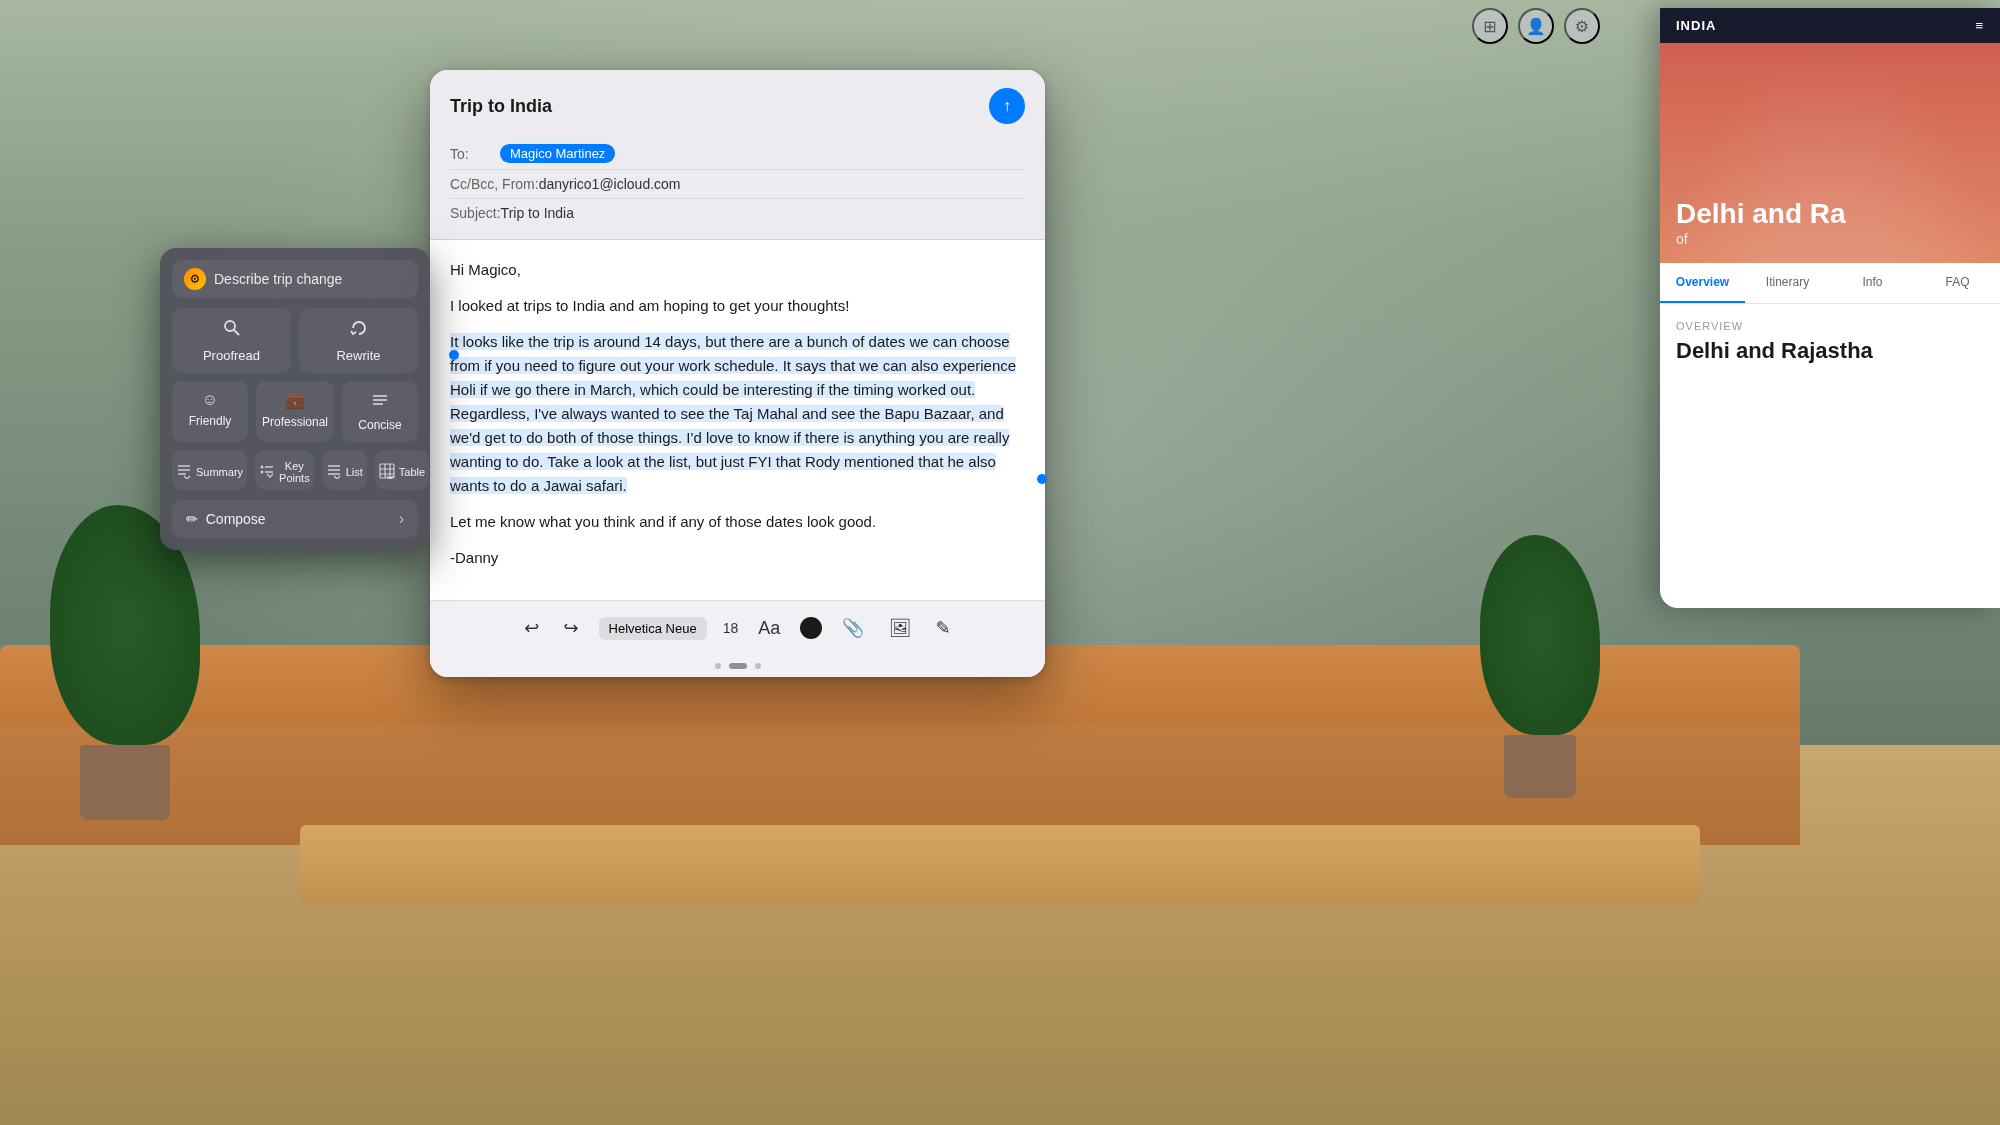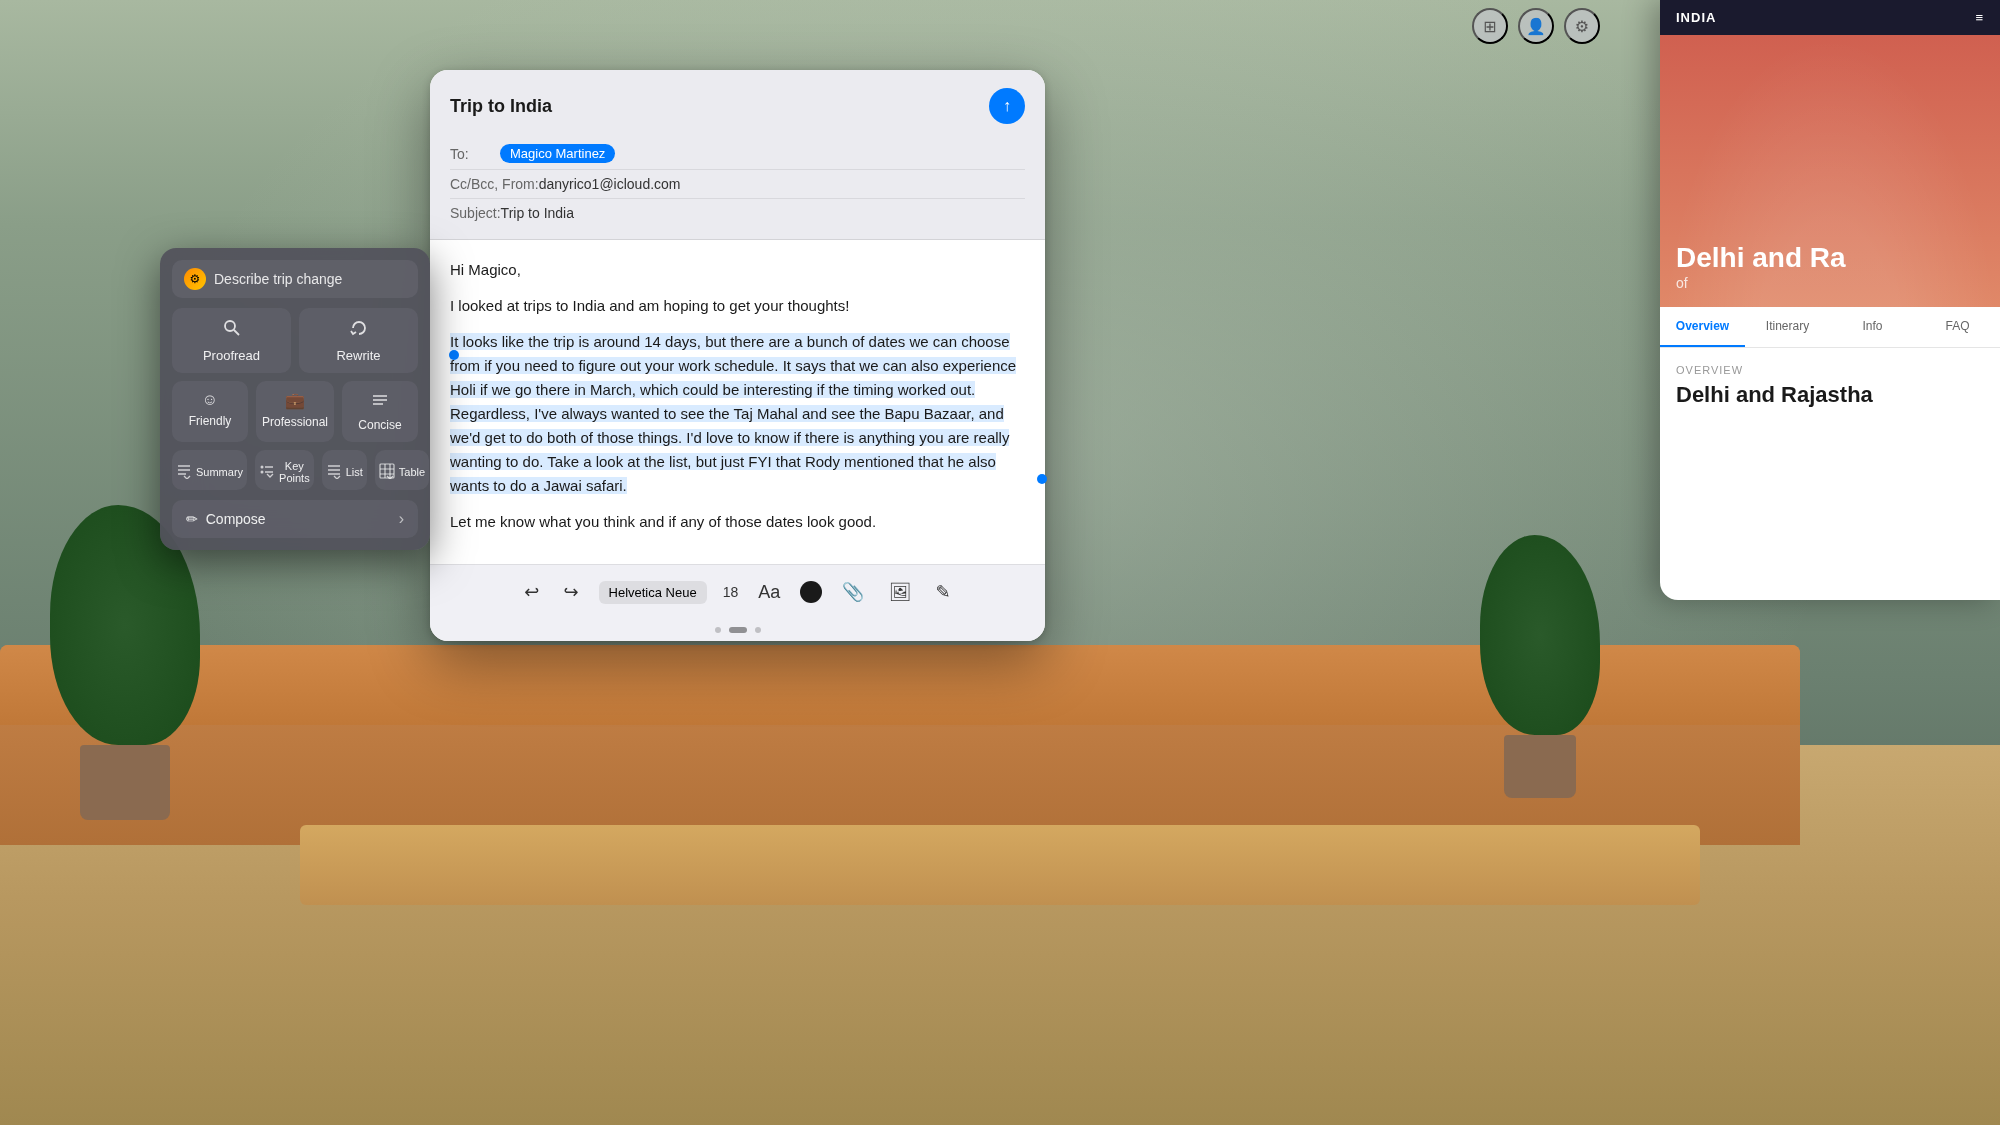--- a/index.html
+++ b/index.html
@@ -405,21 +405,21 @@
     }
 
     .compose-arrow {
       color: rgba(255,255,255,0.6);
       font-size: 16px;
     }
 
     
     .travel-panel {
       position: absolute;
-      top: 0;
+      top: 8px;
       right: 0;
       width: 340px;
       height: 600px;
       background: white;
       border-radius: 0 0 0 18px;
       box-shadow: -8px 0 30px rgba(0,0,0,0.3);
       z-index: 10;
       overflow: hidden;
     }
 
@@ -429,21 +429,21 @@
       padding: 10px 16px;
       display: flex;
       align-items: center;
       justify-content: space-between;
       font-size: 13px;
       font-weight: 600;
       letter-spacing: 1px;
     }
 
     .travel-hero {
-      height: 272px;
+      height: 220px;
       background: linear-gradient(135deg, #c8604a 0%, #e07858 30%, #d8906a 60%, #c87058 100%);
       display: flex;
       align-items: flex-end;
       padding: 16px;
       position: relative;
       overflow: hidden;
     }
 
     .travel-hero-arch {
       position: absolute;
@@ -602,20 +602,21 @@
     </div>
   </div>
 
   <div class="email-body-area">
     <p>Hi Magico,</p>
     <p>I looked at trips to India and am hoping to get your thoughts!</p>
     <p>
       <span class="email-selected-text">It looks like the trip is around 14 days, but there are a bunch of dates we can choose from if you need to figure out your work schedule. It says that we can also experience Holi if we go there in March, which could be interesting if the timing worked out. Regardless, I've always wanted to see the Taj Mahal and see the Bapu Bazaar, and we'd get to do both of those things.  I'd love to know if there is anything you are really wanting to do. Take a look at the list, but just FYI that Rody mentioned that he also wants to do a Jawai safari.</span>
     </p>
     <p>Let me know what you think and if any of those dates look good.</p>
+    <p>-Danny</p>
   </div>
 
   <div class="email-toolbar">
     <button class="toolbar-btn">
       <span>↩</span>
     </button>
     <button class="toolbar-btn">
       <span>↪</span>
     </button>
     <button class="font-chip">Helvetica Neue</button>

